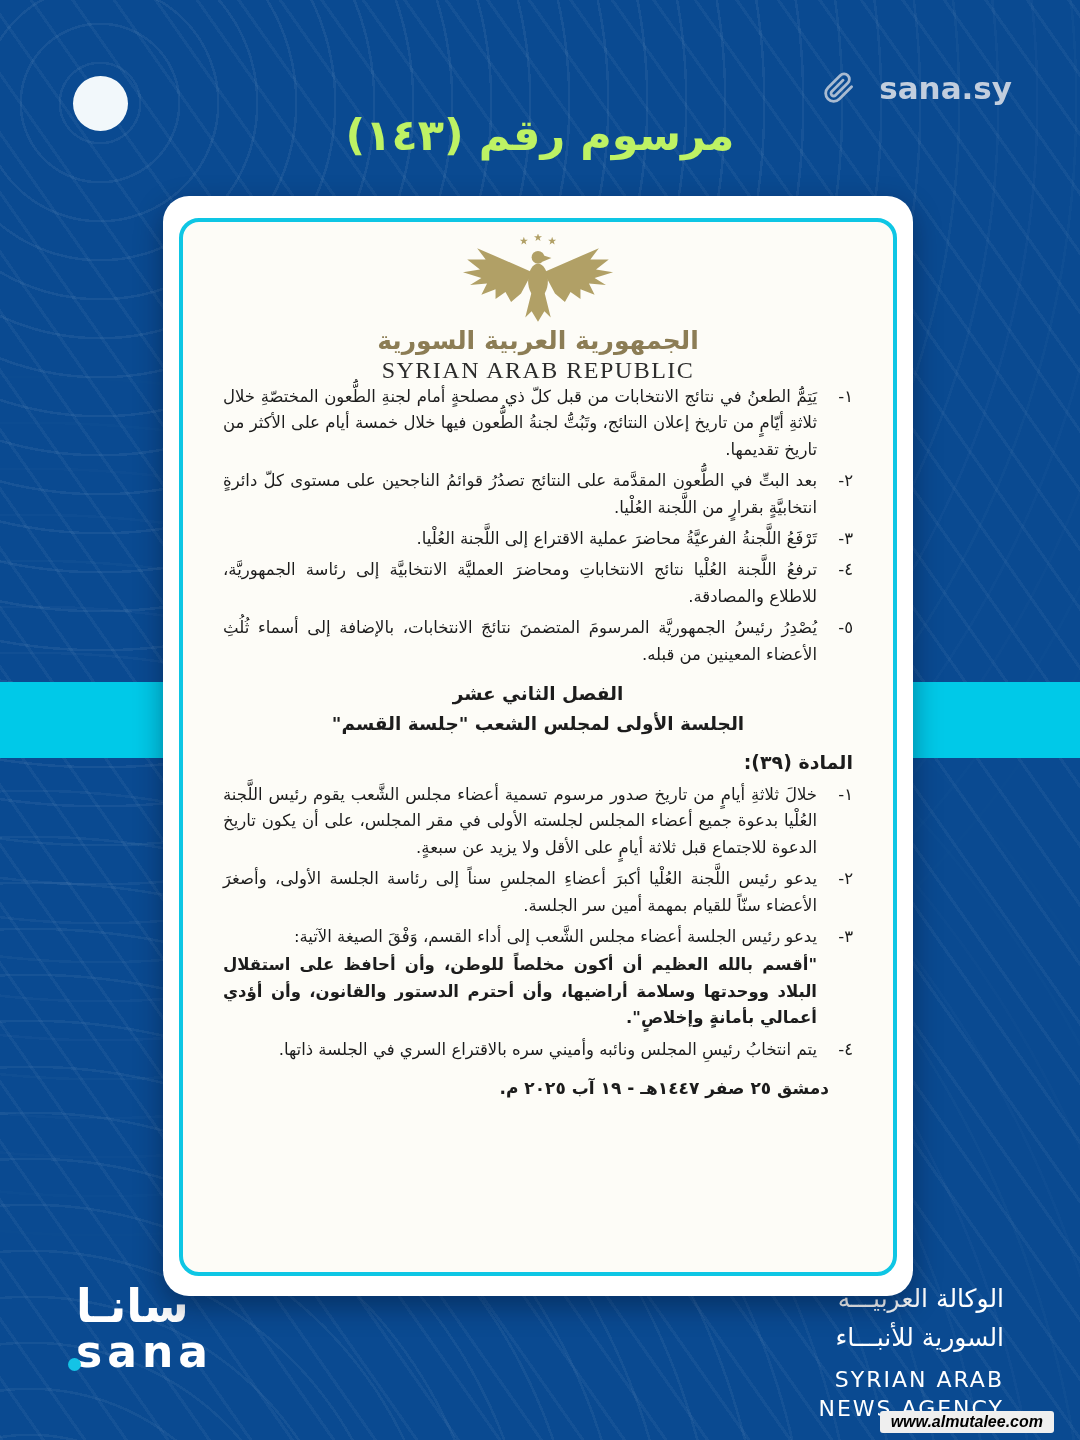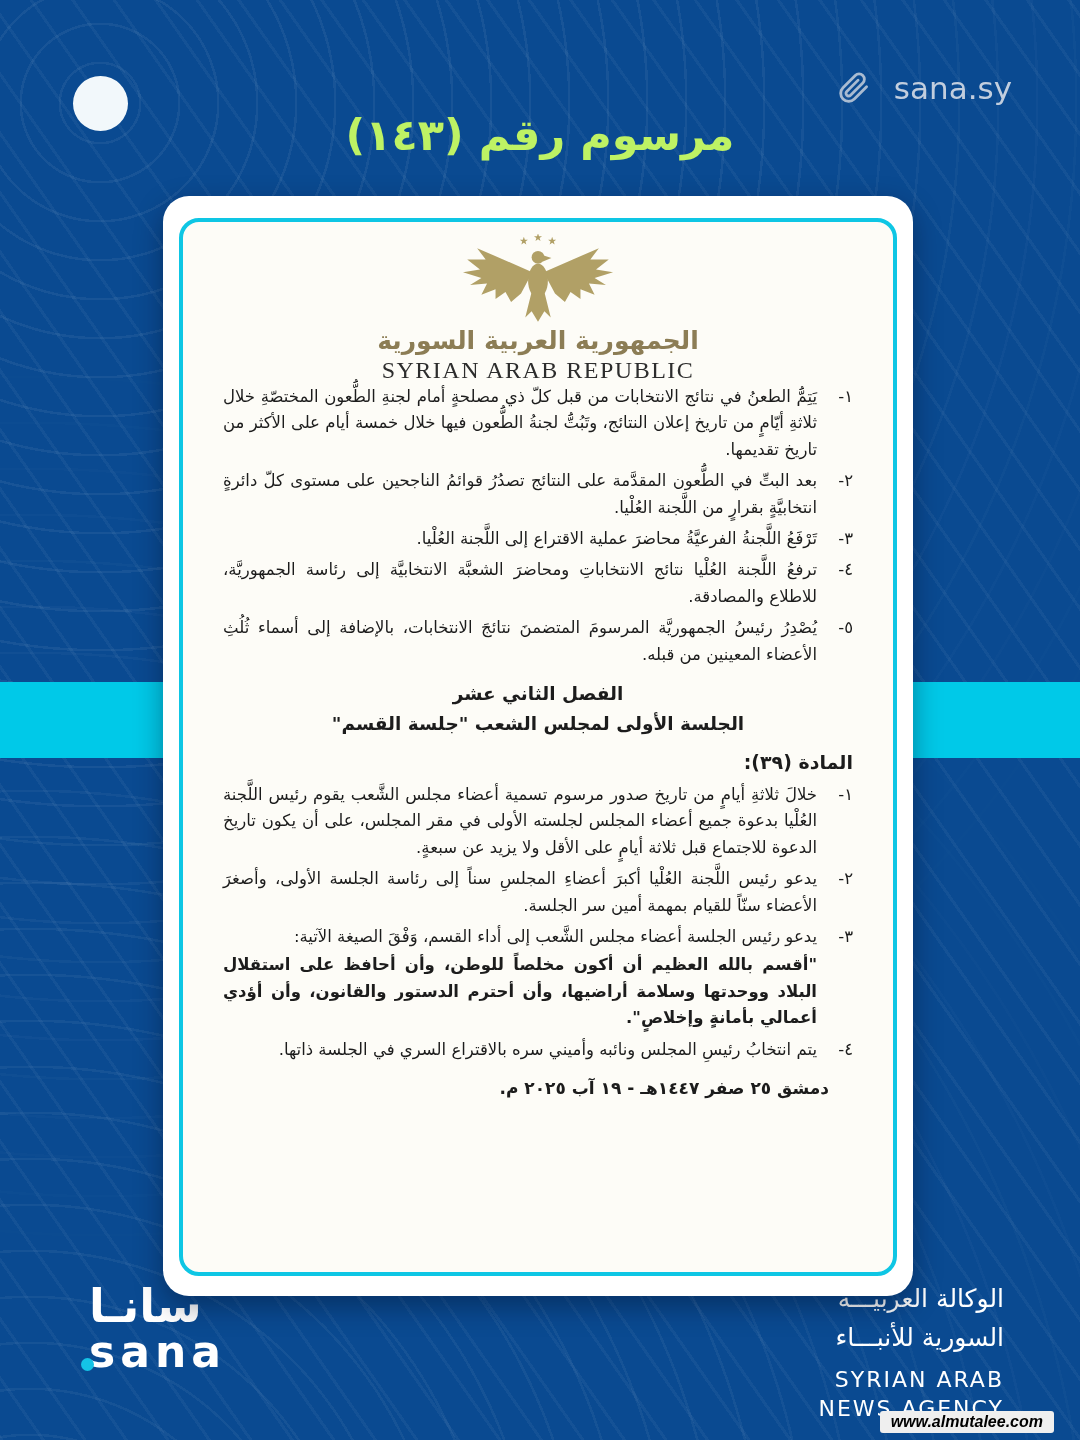--- a/index.html
+++ b/index.html
@@ -30,21 +30,21 @@
       rgba(255,255,255,0.045) 0 3px, transparent 3px 34px);
   }
   .band { position:absolute; left:0; right:0; top:682px; height:76px; background:#00c9e8; }
   .dot-circle {
     position:absolute; left:73px; top:76px; width:55px; height:55px;
     border-radius:50%; background:#f2f8fb;
   }
   .site {
     position:absolute; top:70px; right:68px;
     display:flex; align-items:center; gap:24px;
-    color:#c2cede; font-size:31px;
+    color:#c2cede; font-size:31px;font-weight:bold;
   }
   .main-title {
     position:absolute; top:110px; left:0; right:0;
     text-align:center; direction:rtl;
     color:#bef264; font-size:43px; font-weight:bold;
   }
   
   .card {
     position:absolute; left:163px; top:196px; width:750px; height:1100px;
     background:#ffffff; border-radius:26px;
@@ -68,21 +68,21 @@
     font-size:24px; letter-spacing:1.5px; color:#2d2d2d; margin-top:2px;
   }
   .art-heading { font-weight:bold; font-size:19px; margin:13px 0 9px; }
   .item { display:flex; gap:10px; margin-bottom:5px; }
   .item .num { min-width:26px; font-size:16.5px; line-height:1.6; }
   .item .txt { flex:1; font-size:16.5px; line-height:1.6; text-align:justify; }
   .oath { font-weight:bold; margin-top:2px; }
   .chapter { text-align:center; font-weight:bold; font-size:18.5px; line-height:1.6; margin:11px 0 9px; }
   .dateline { font-weight:bold; font-size:17px; margin:15px 24px 0 0;text-align:right; }
   
-  .logo { position:absolute; left:76px; top:1282px; color:#fff;margin-left:13px; }
+  .logo { position:absolute; left:76px; top:1282px; color:#fff; }
   .logo-ar { font-size:46px; font-weight:bold; letter-spacing:3px; line-height:1.05; }
   .logo-en { position:relative; font-size:44px; font-weight:bold; letter-spacing:5px; line-height:1.0; }
   .logo-dot { position:absolute; left:-8px; bottom:3px; width:13px; height:13px; border-radius:50%; background:#14c3e6; }
   .agency { position:absolute; right:76px; top:1280px; text-align:right; color:#fff; }
   .agency-ar { font-size:25px; line-height:1.55; font-weight:normal; direction:rtl;margin-left:44px; }
   .agency-en { font-size:22px; font-weight:normal; letter-spacing:2px; line-height:1.35; margin-top:7px; }
   .watermark {
     position:absolute; right:26px; bottom:7px;
     background:#efefef; color:#000;
     font-family:"Liberation Sans", sans-serif;
@@ -138,21 +138,21 @@
       <div class="item">
         <span class="num">٢-</span>
         <span class="txt">بعد البتِّ في الطُّعون المقدَّمة على النتائج تصدُرُ قوائمُ الناجحين على مستوى كلّ دائرةٍ انتخابيَّةٍ بقرارٍ من اللَّجنة العُلْيا.</span>
       </div>
       <div class="item">
         <span class="num">٣-</span>
         <span class="txt">تَرْفَعُ اللَّجنةُ الفرعيَّةُ محاضرَ عملية الاقتراع إلى اللَّجنة العُلْيا.</span>
       </div>
       <div class="item">
         <span class="num">٤-</span>
-        <span class="txt">ترفعُ اللَّجنة العُلْيا نتائج الانتخاباتِ ومحاضرَ الشعبَّة الانتخابيَّة إلى رئاسة الجمهوريَّة، للاطلاع والمصادقة.</span>
+        <span class="txt">ترفعُ اللَّجنة العُلْيا نتائج الانتخاباتِ ومحاضرَ العمليَّة الانتخابيَّة إلى رئاسة الجمهوريَّة، للاطلاع والمصادقة.</span>
       </div>
       <div class="item">
         <span class="num">٥-</span>
         <span class="txt">يُصْدِرُ رئيسُ الجمهوريَّة المرسومَ المتضمنَ نتائجَ الانتخابات، بالإضافة إلى أسماء ثُلُثِ الأعضاء المعينين من قبله.</span>
       </div>
 
       <div class="chapter">
         <div>الفصل الثاني عشر</div>
         <div>الجلسة الأولى لمجلس الشعب "جلسة القسم"</div>
       </div>

